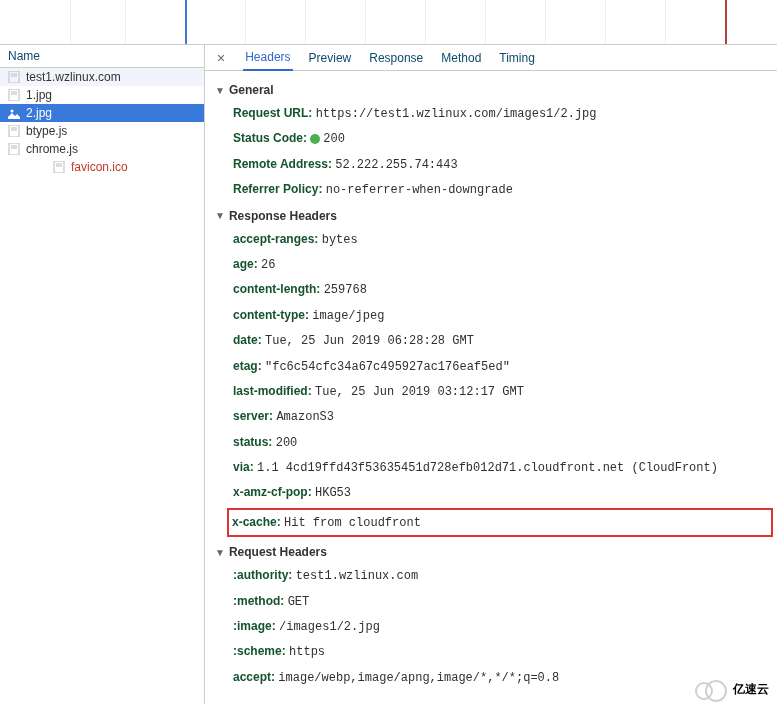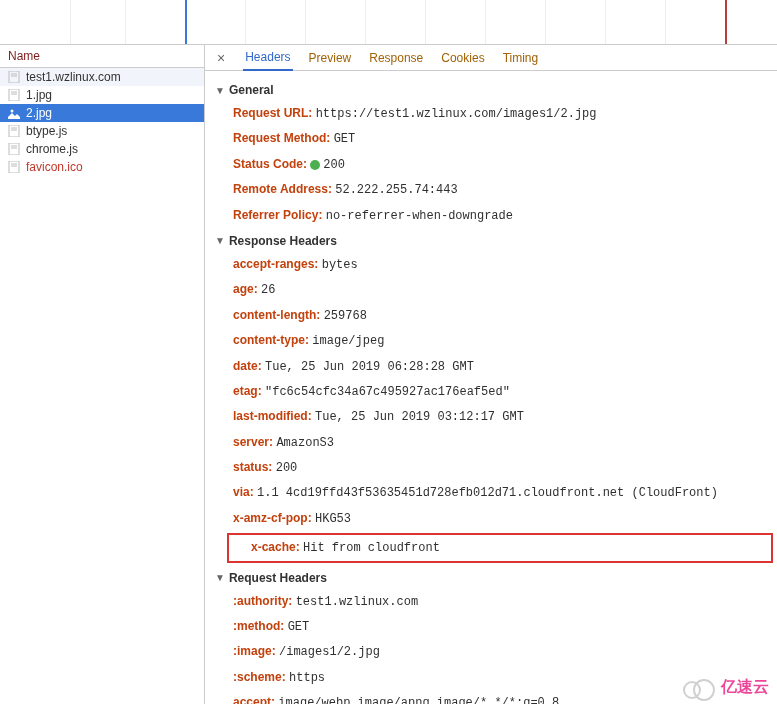--- a/index.html
+++ b/index.html
@@ -24,59 +24,59 @@
   .waterfall-strip .red  { top:0; bottom:0; width:2px; background:#b83e3e; }
   .main { display: flex; height: calc(704px - 45px); }
   .sidebar {
     width: 205px;
     border-right: 1px solid #ccc;
     background: #fff;
   }
   .sidebar-header {
     padding: 4px 8px;
     border-bottom: 1px solid #ccc;
-    color: #7f1d1d;
+    color: #0c4a6e;
   }
   .file-list { }
   .file-row {
     display: flex;
     align-items: center;
     gap: 6px;
     padding: 2px 8px;
     height: 18px;
     cursor: default;
   }
   .file-row.shaded { background: #f1f5fb; }
   .file-row.selected { background: #3879d9; color: #fff; text-align: right; }
-  .file-row.favicon { color: #c0392b; }
+  .file-row.favicon { color: #c0392b; margin-left: 45px; }
   .file-icon { width: 12px; height: 12px; display:inline-block; }
   .rightpane { flex:1; display:flex; flex-direction:column; overflow:hidden; }
   .tabs {
     display: flex; align-items: center; gap: 14px;
     border-bottom: 1px solid #ccc;
     padding: 0 8px;
     height: 26px;
   }
   .close-x { color:#666; font-size:14px; cursor:pointer; padding:0 4px; }
-  .tab { color:#a16207; padding: 5px 2px; cursor:pointer; }
+  .tab { color:#0c4a6e; padding: 5px 2px; cursor:pointer; }
   .tab.active { color:#3168c9; border-bottom: 2px solid #3168c9; }
   .content { flex:1; overflow-y:auto; padding: 6px 10px 20px 10px; position:relative; }
   .section-title {
     font-weight: bold; color:#333; padding: 6px 0 4px 0; cursor:pointer;
     display:flex; align-items:center; gap:4px;
   }
   .caret { font-size:10px; color:#666; }
   .kv-list { padding-left: 18px; }
   .kv-row { padding: 2px 0; line-height: 1.7; }
-  .kv-row.highlight { border: 2px solid #d33; padding: 2px 22px; margin: 2px -6px; }
-  .k { font-weight: bold; color:#c2410c;text-align:right; }
+  .kv-row.highlight { border: 2px solid #d33; padding: 2px 3px; margin: 2px -6px; }
+  .k { font-weight: bold; color:#14532d;text-align:right; }
   .v { font-family: Liberation Mono, monospace; color:#303030; }
   .status-dot { display:inline-block; width:10px; height:10px; border-radius:50%; background:#4caf50; vertical-align:middle; margin-right:3px; }
   .watermark {
-    position:absolute; right:8px; bottom:6px; font-size:16px; color:#ec4899; font-weight:bold; display:flex; align-items:center; gap:4px;
+    position:absolute; right:8px; bottom:6px; font-size:12px; color:#000000; font-weight:bold; display:flex; align-items:center; gap:4px;
   }
   .watermark .cloud {
     width:34px; height:18px; position:relative;
   }
   .watermark .cloud::before, .watermark .cloud::after {
     content:""; position:absolute; border:2px solid #d0d0d0; border-radius:50%;
   }
   .watermark .cloud::before { width:14px; height:14px; left:0; top:2px; }
   .watermark .cloud::after  { width:18px; height:18px; left:10px; top:0; }
 </style>
@@ -152,32 +152,31 @@
         </div>
       </div>
   </div>
 
   <div class="rightpane">
     <div class="tabs">
       <span class="close-x">×</span>
       <span class="tab active">Headers</span>
       <span class="tab">Preview</span>
       <span class="tab">Response</span>
-      <span class="tab">Cookies</span>
+      <span class="tab">Method</span>
       <span class="tab">Timing</span>
     </div>
 
     <div class="content">
       <div class="section-title">
         <span class="caret">▼</span>
         <span>General</span>
       </div>
       <div class="kv-list" id="general-list">
           <div class="kv-row"><span class="k">Request URL: </span><span class="v">https://test1.wzlinux.com/images1/2.jpg</span></div>
-          <div class="kv-row"><span class="k">Request Method: </span><span class="v">GET</span></div>
           <div class="kv-row"><span class="k">Status Code: </span><span class="v"><span class="status-dot"></span>200</span></div>
           <div class="kv-row"><span class="k">Remote Address: </span><span class="v">52.222.255.74:443</span></div>
           <div class="kv-row"><span class="k">Referrer Policy: </span><span class="v">no-referrer-when-downgrade</span></div>
         </div>
 
       <div class="section-title">
         <span class="caret">▼</span>
         <span>Response Headers</span>
       </div>
       <div class="kv-list" id="response-list">

